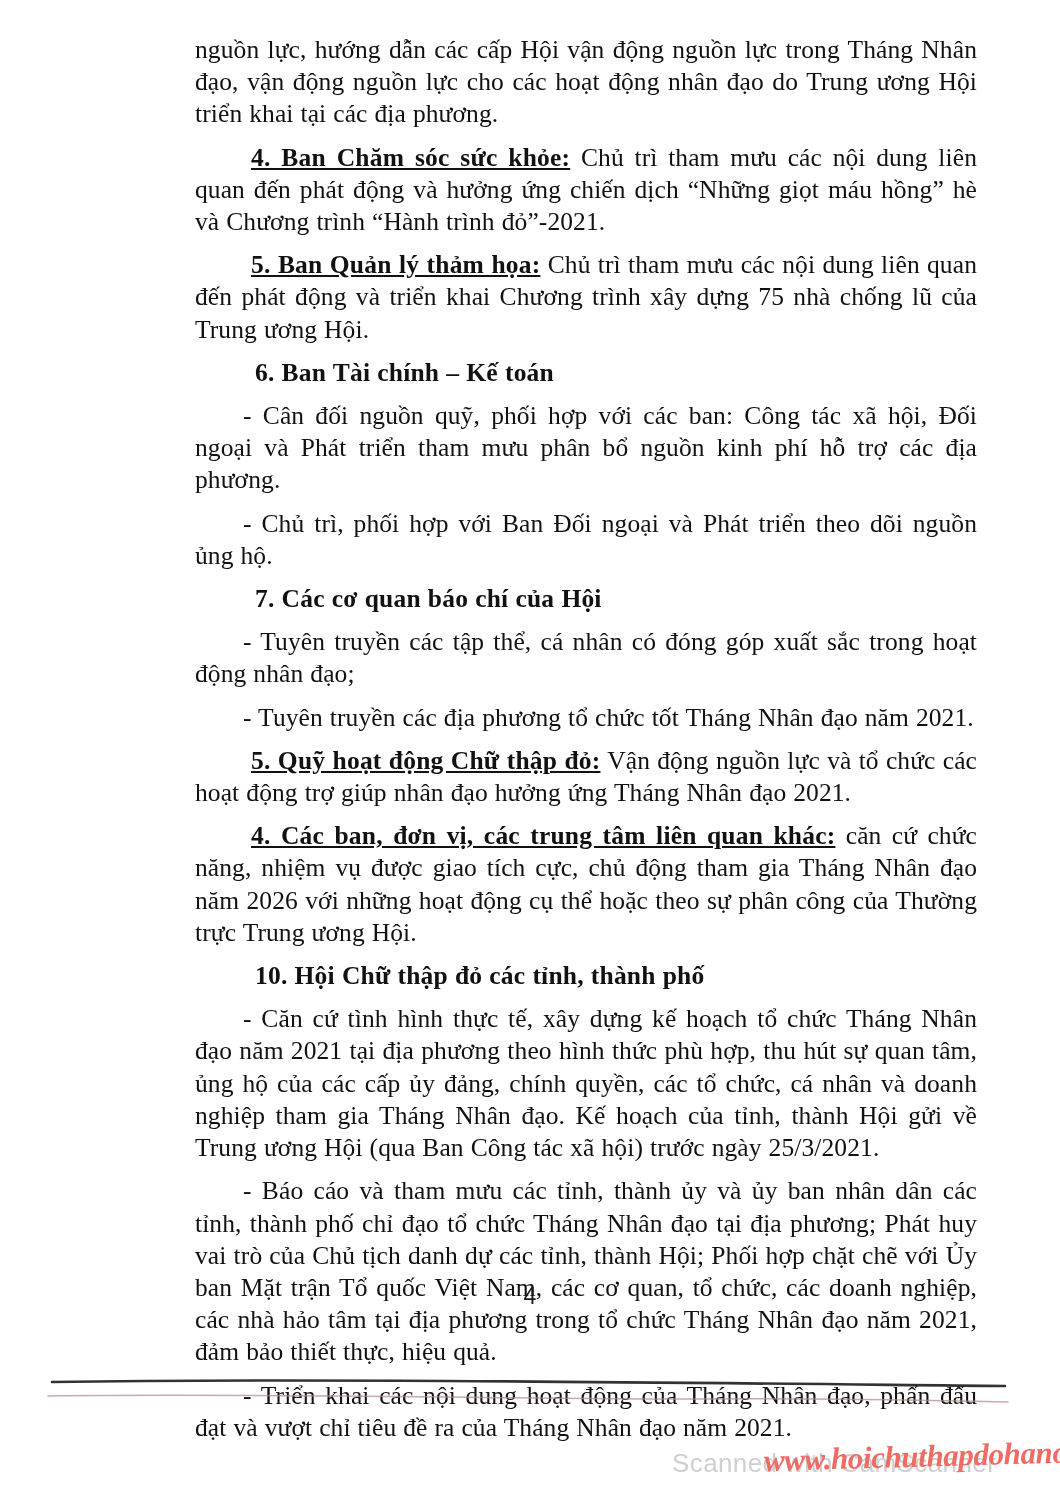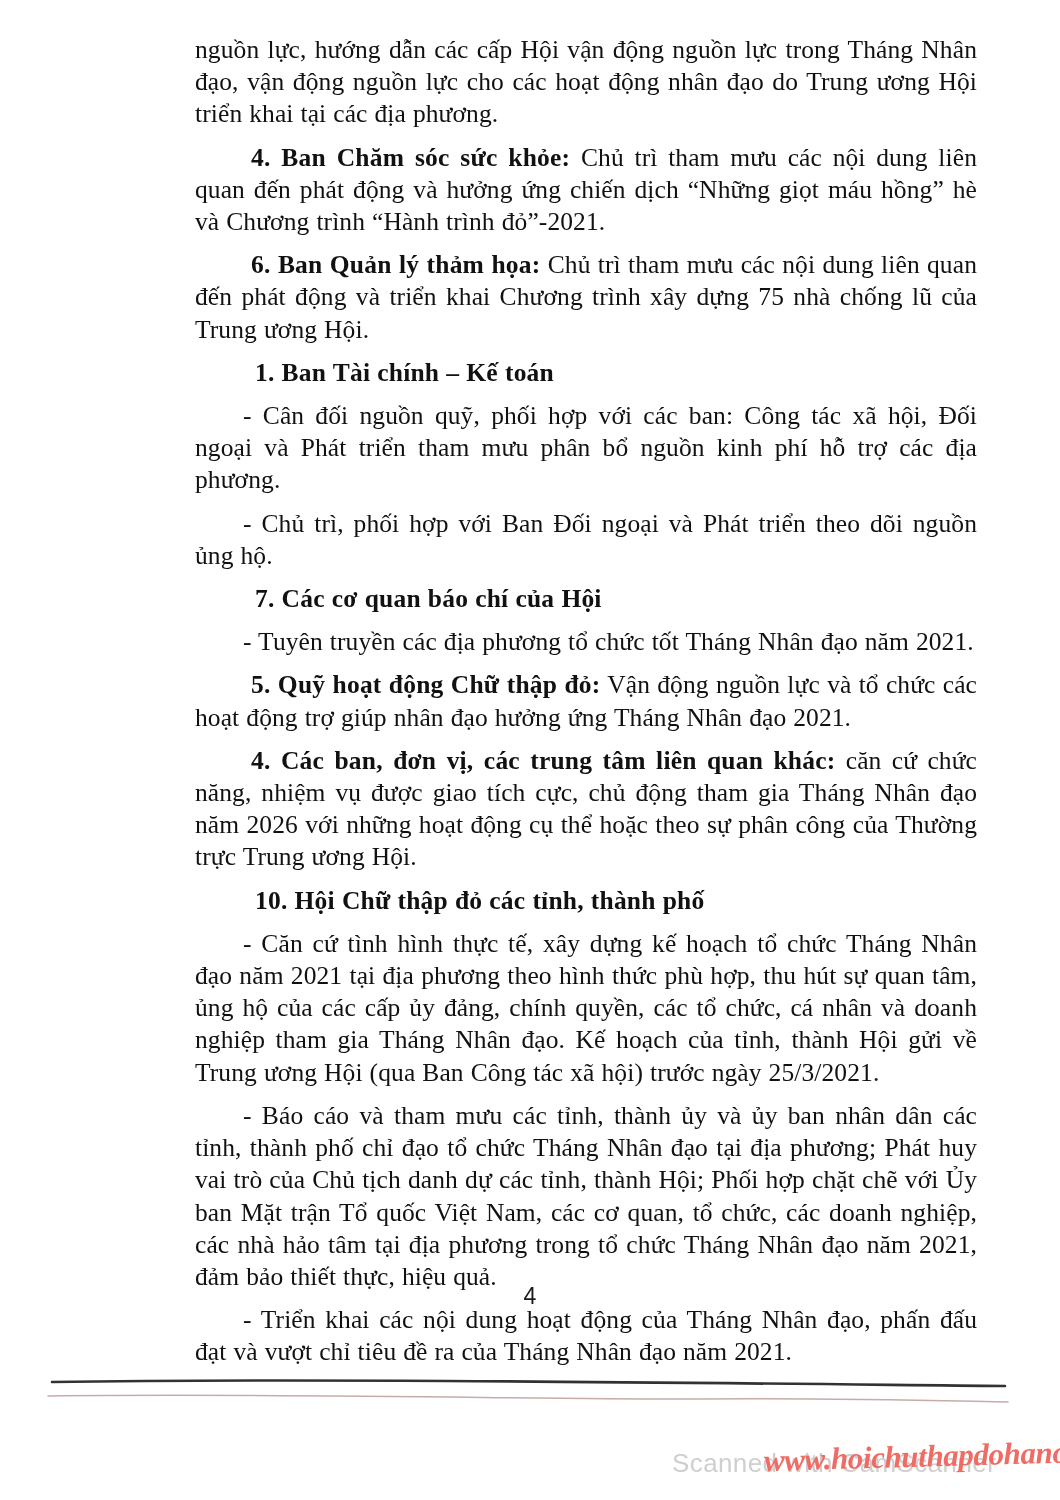--- a/index.html
+++ b/index.html
@@ -37,20 +37,21 @@
   }
   .para + .para { margin-top: 11px; }
 
   .indent { text-indent: 56px; }
   .indent-sm { text-indent: 48px; }
   .indent-head { text-indent: 60px; }
 
   .para b, .para .bold {
     font-weight: bold;
     letter-spacing: 0.2px;
+    text-decoration: underline;
   }
 
   .heading {
     font-weight: bold;
     font-size: 25.5px;
     line-height: 32.2px;
     letter-spacing: 0.2px;
   }
 
   
@@ -105,31 +106,32 @@
 <body>
 
 <div class="page">
 
   <div class="doc-body">
 
     <p class="para">nguồn lực, hướng dẫn các cấp Hội vận động nguồn lực trong Tháng Nhân đạo, vận động nguồn lực cho các hoạt động nhân đạo do Trung ương Hội triển khai tại các địa phương.</p>
 
     <p class="para indent"><span class="bold">4. Ban Chăm sóc sức khỏe:</span><span> Chủ trì tham mưu các nội dung liên quan đến phát động và hưởng ứng chiến dịch “Những giọt máu hồng” hè và Chương trình “Hành trình đỏ”-2021.</span></p>
 
-    <p class="para indent"><span class="bold">6. Ban Quản lý thảm họa:</span><span> Chủ trì tham mưu các nội dung liên quan đến phát động và triển khai Chương trình xây dựng 75 nhà chống lũ của Trung ương Hội.</span></p>
+    <p class="para indent"><span class="bold">5. Ban Quản lý thảm họa:</span><span> Chủ trì tham mưu các nội dung liên quan đến phát động và triển khai Chương trình xây dựng 75 nhà chống lũ của Trung ương Hội.</span></p>
 
-    <p class="para heading indent-head">1. Ban Tài chính – Kế toán</p>
+    <p class="para heading indent-head">6. Ban Tài chính – Kế toán</p>
 
     <p class="para indent-sm">- Cân đối nguồn quỹ, phối hợp với các ban: Công tác xã hội, Đối ngoại và Phát triển tham mưu phân bổ nguồn kinh phí hỗ trợ các địa phương.</p>
 
     <p class="para indent-sm">- Chủ trì, phối hợp với Ban Đối ngoại và Phát triển theo dõi nguồn ủng hộ.</p>
 
     <p class="para heading indent-head">7. Các cơ quan báo chí của Hội</p>
 
 
+    <p class="para indent-sm">- Tuyên truyền các tập thể, cá nhân có đóng góp xuất sắc trong hoạt động nhân đạo;</p>
 
     <p class="para indent-sm">- Tuyên truyền các địa phương tổ chức tốt Tháng Nhân đạo năm 2021.</p>
 
     <p class="para indent"><span class="bold">5. Quỹ hoạt động Chữ thập đỏ:</span><span> Vận động nguồn lực và tổ chức các hoạt động trợ giúp nhân đạo hưởng ứng Tháng Nhân đạo 2021.</span></p>
 
     <p class="para indent"><span class="bold">4. Các ban, đơn vị, các trung tâm liên quan khác:</span><span> căn cứ chức năng, nhiệm vụ được giao tích cực, chủ động tham gia Tháng Nhân đạo năm 2026 với những hoạt động cụ thể hoặc theo sự phân công của Thường trực Trung ương Hội.</span></p>
 
     <p class="para heading indent-head">10. Hội Chữ thập đỏ các tỉnh, thành phố</p>
 
     <p class="para indent-sm">- Căn cứ tình hình thực tế, xây dựng kế hoạch tổ chức Tháng Nhân đạo năm 2021 tại địa phương theo hình thức phù hợp, thu hút sự quan tâm, ủng hộ của các cấp ủy đảng, chính quyền, các tổ chức, cá nhân và doanh nghiệp tham gia Tháng Nhân đạo. Kế hoạch của tỉnh, thành Hội gửi về Trung ương Hội (qua Ban Công tác xã hội) trước ngày 25/3/2021.</p>

